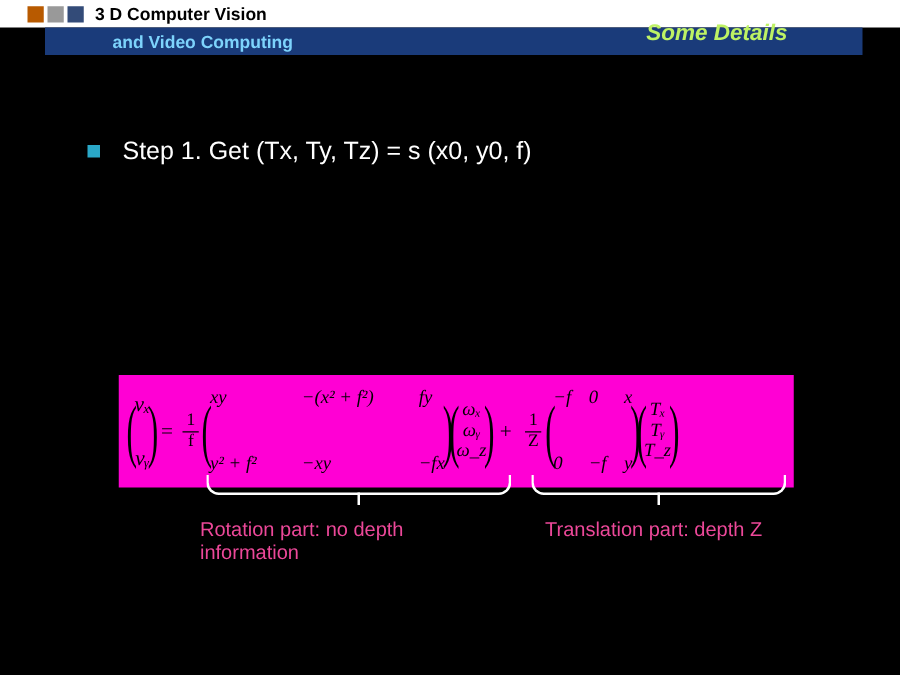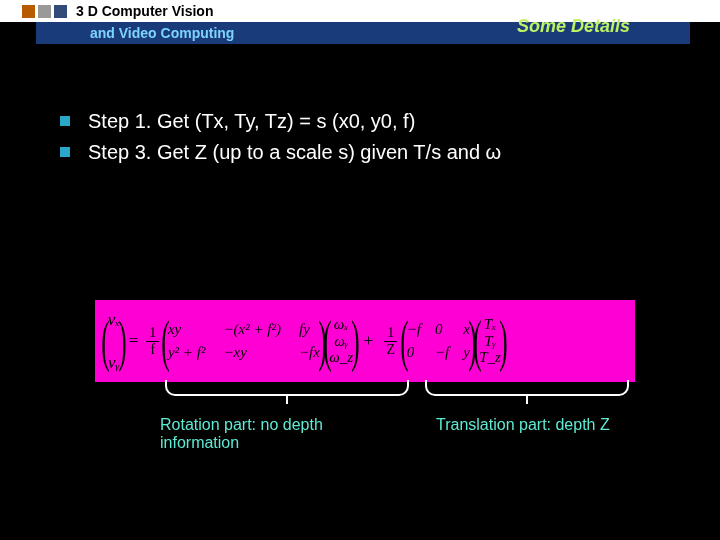--- a/index.html
+++ b/index.html
@@ -78,21 +78,21 @@
     top: 16px;
     right: 90px;
     font-size: 18px;
     font-weight: bold;
     color: #bef264;
     font-style: italic;
   }
   .body {
     position: absolute;
     top: 108px;
-    left: 60px;
+    left: 70px;
     right: 50px;
     font-size: 20px;
     color: #fff;
     line-height: 1.35;
   }
   .bullet {
     display: flex;
     margin-bottom: 4px;
   }
   .bullet .mk {
@@ -159,20 +159,21 @@
   .frac .den { padding: 0 3px; font-size: 14px;}
   .mat2x3 {
     display: inline-grid;
     grid-template-columns: auto auto auto;
     grid-template-rows: auto auto;
     column-gap: 18px;
     row-gap: 6px;
     font-style: italic;
     font-size: 15px;
     align-items: center;
+    gap: 36px;
   }
   .plus { margin: 0 6px; font-style: normal;}
   .braces-row {
     position: absolute;
     top: 378px;
     left: 165px;
     width: 470px;
     height: 40px;
   }
   .brace {
@@ -196,21 +197,21 @@
   }
   .brace1 { left: 0px; width: 240px; top: 2px;}
   .brace2 { left: 260px; width: 200px; top: 2px;}
   .captions {
     position: absolute;
     top: 416px;
     left: 160px;
     right: 50px;
     display: flex;
     font-size: 16px;
-    color: #5eead4;
+    color: #ec4899;
   }
   .cap1 { width: 240px; }
   .cap2 { margin-left: 42px; width: 240px;}
 </style>
 </head>
 <body>
 
 <div class="slide">
 
   <div class="hdr-white-strip"></div>
@@ -227,24 +228,20 @@
   <div class="hdr-blue-bar"></div>
   <div class="hdr-title2">and Video Computing</div>
 
   <div class="slide-title">Some Details</div>
 
   <div class="body">
     <div class="bullet">
       <span class="mk"></span>
       <span class="txt">Step 1. Get (Tx, Ty, Tz) = s (x0, y0, f)</span>
     </div>
-    <div class="bullet">
-      <span class="mk"></span>
-      <span class="txt">Step 3. Get Z (up to a scale s) given T/s and ω</span>
-    </div>
   </div>
 
   <div class="eq-wrap">
     <div class="eq-box">
       <span class="paren">(</span>
       <span class="col">
         <span>vₓ</span>
         <span>vᵧ</span>
       </span>
       <span class="paren">)</span>

